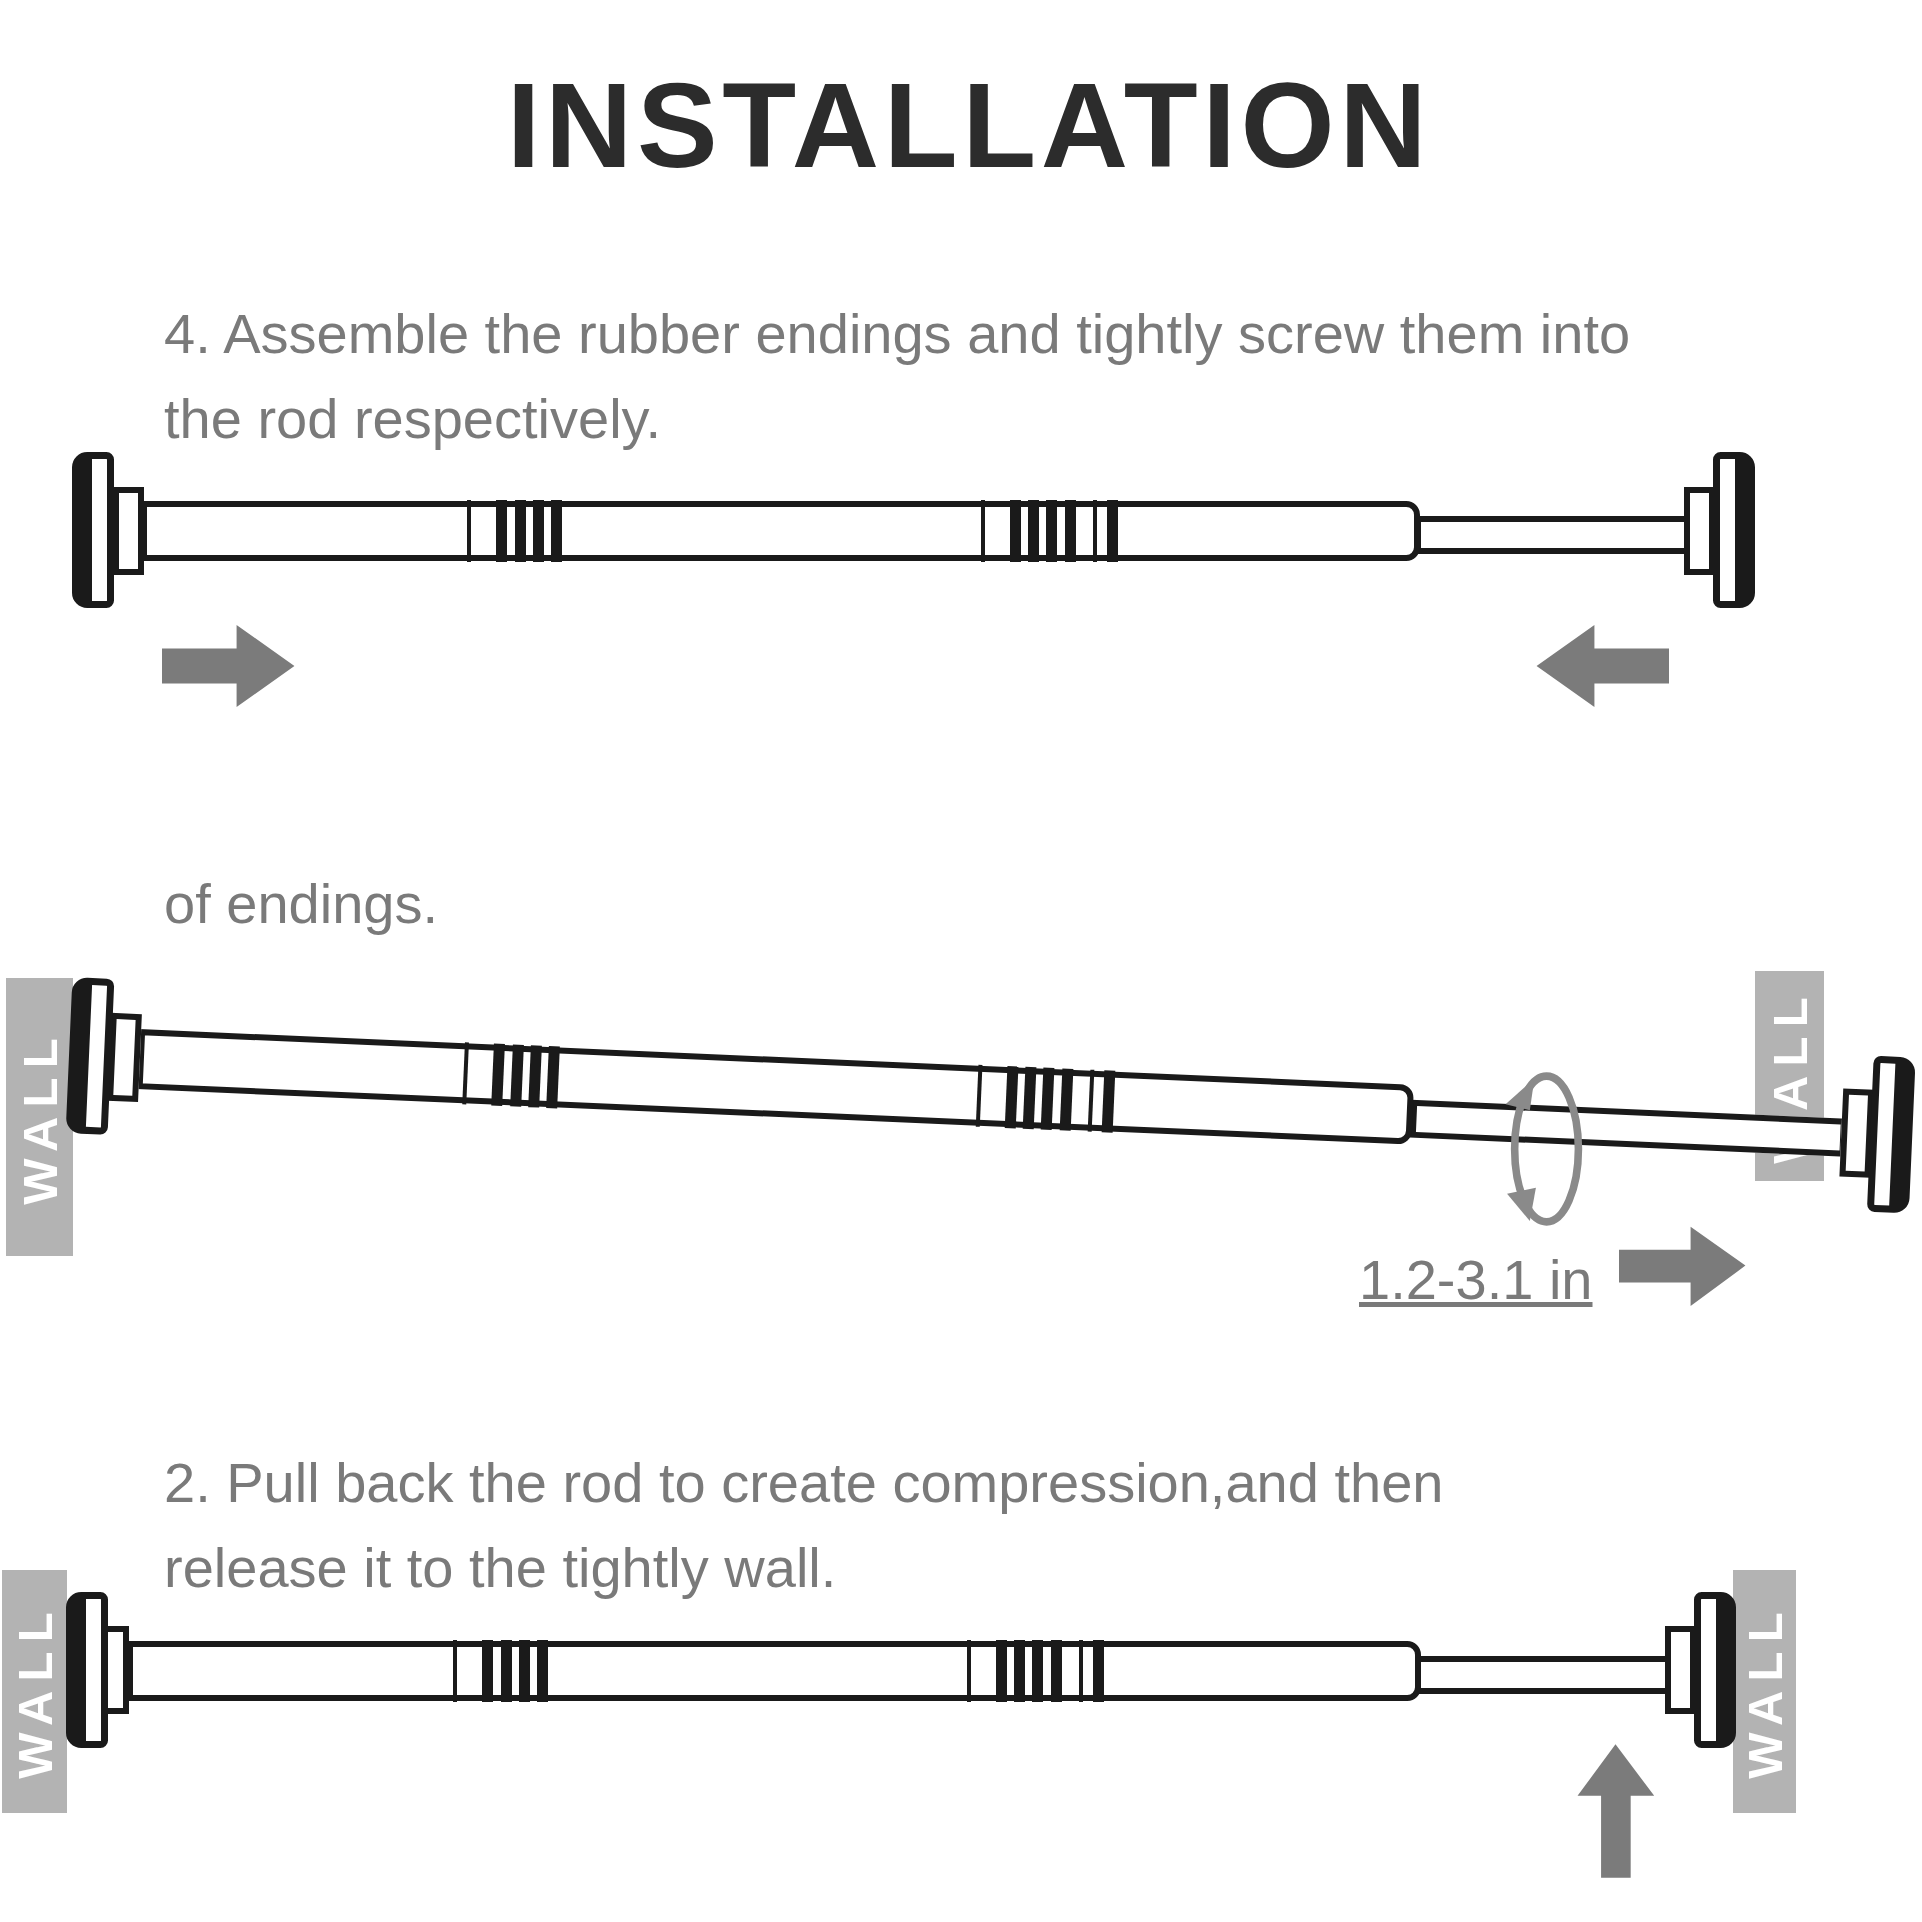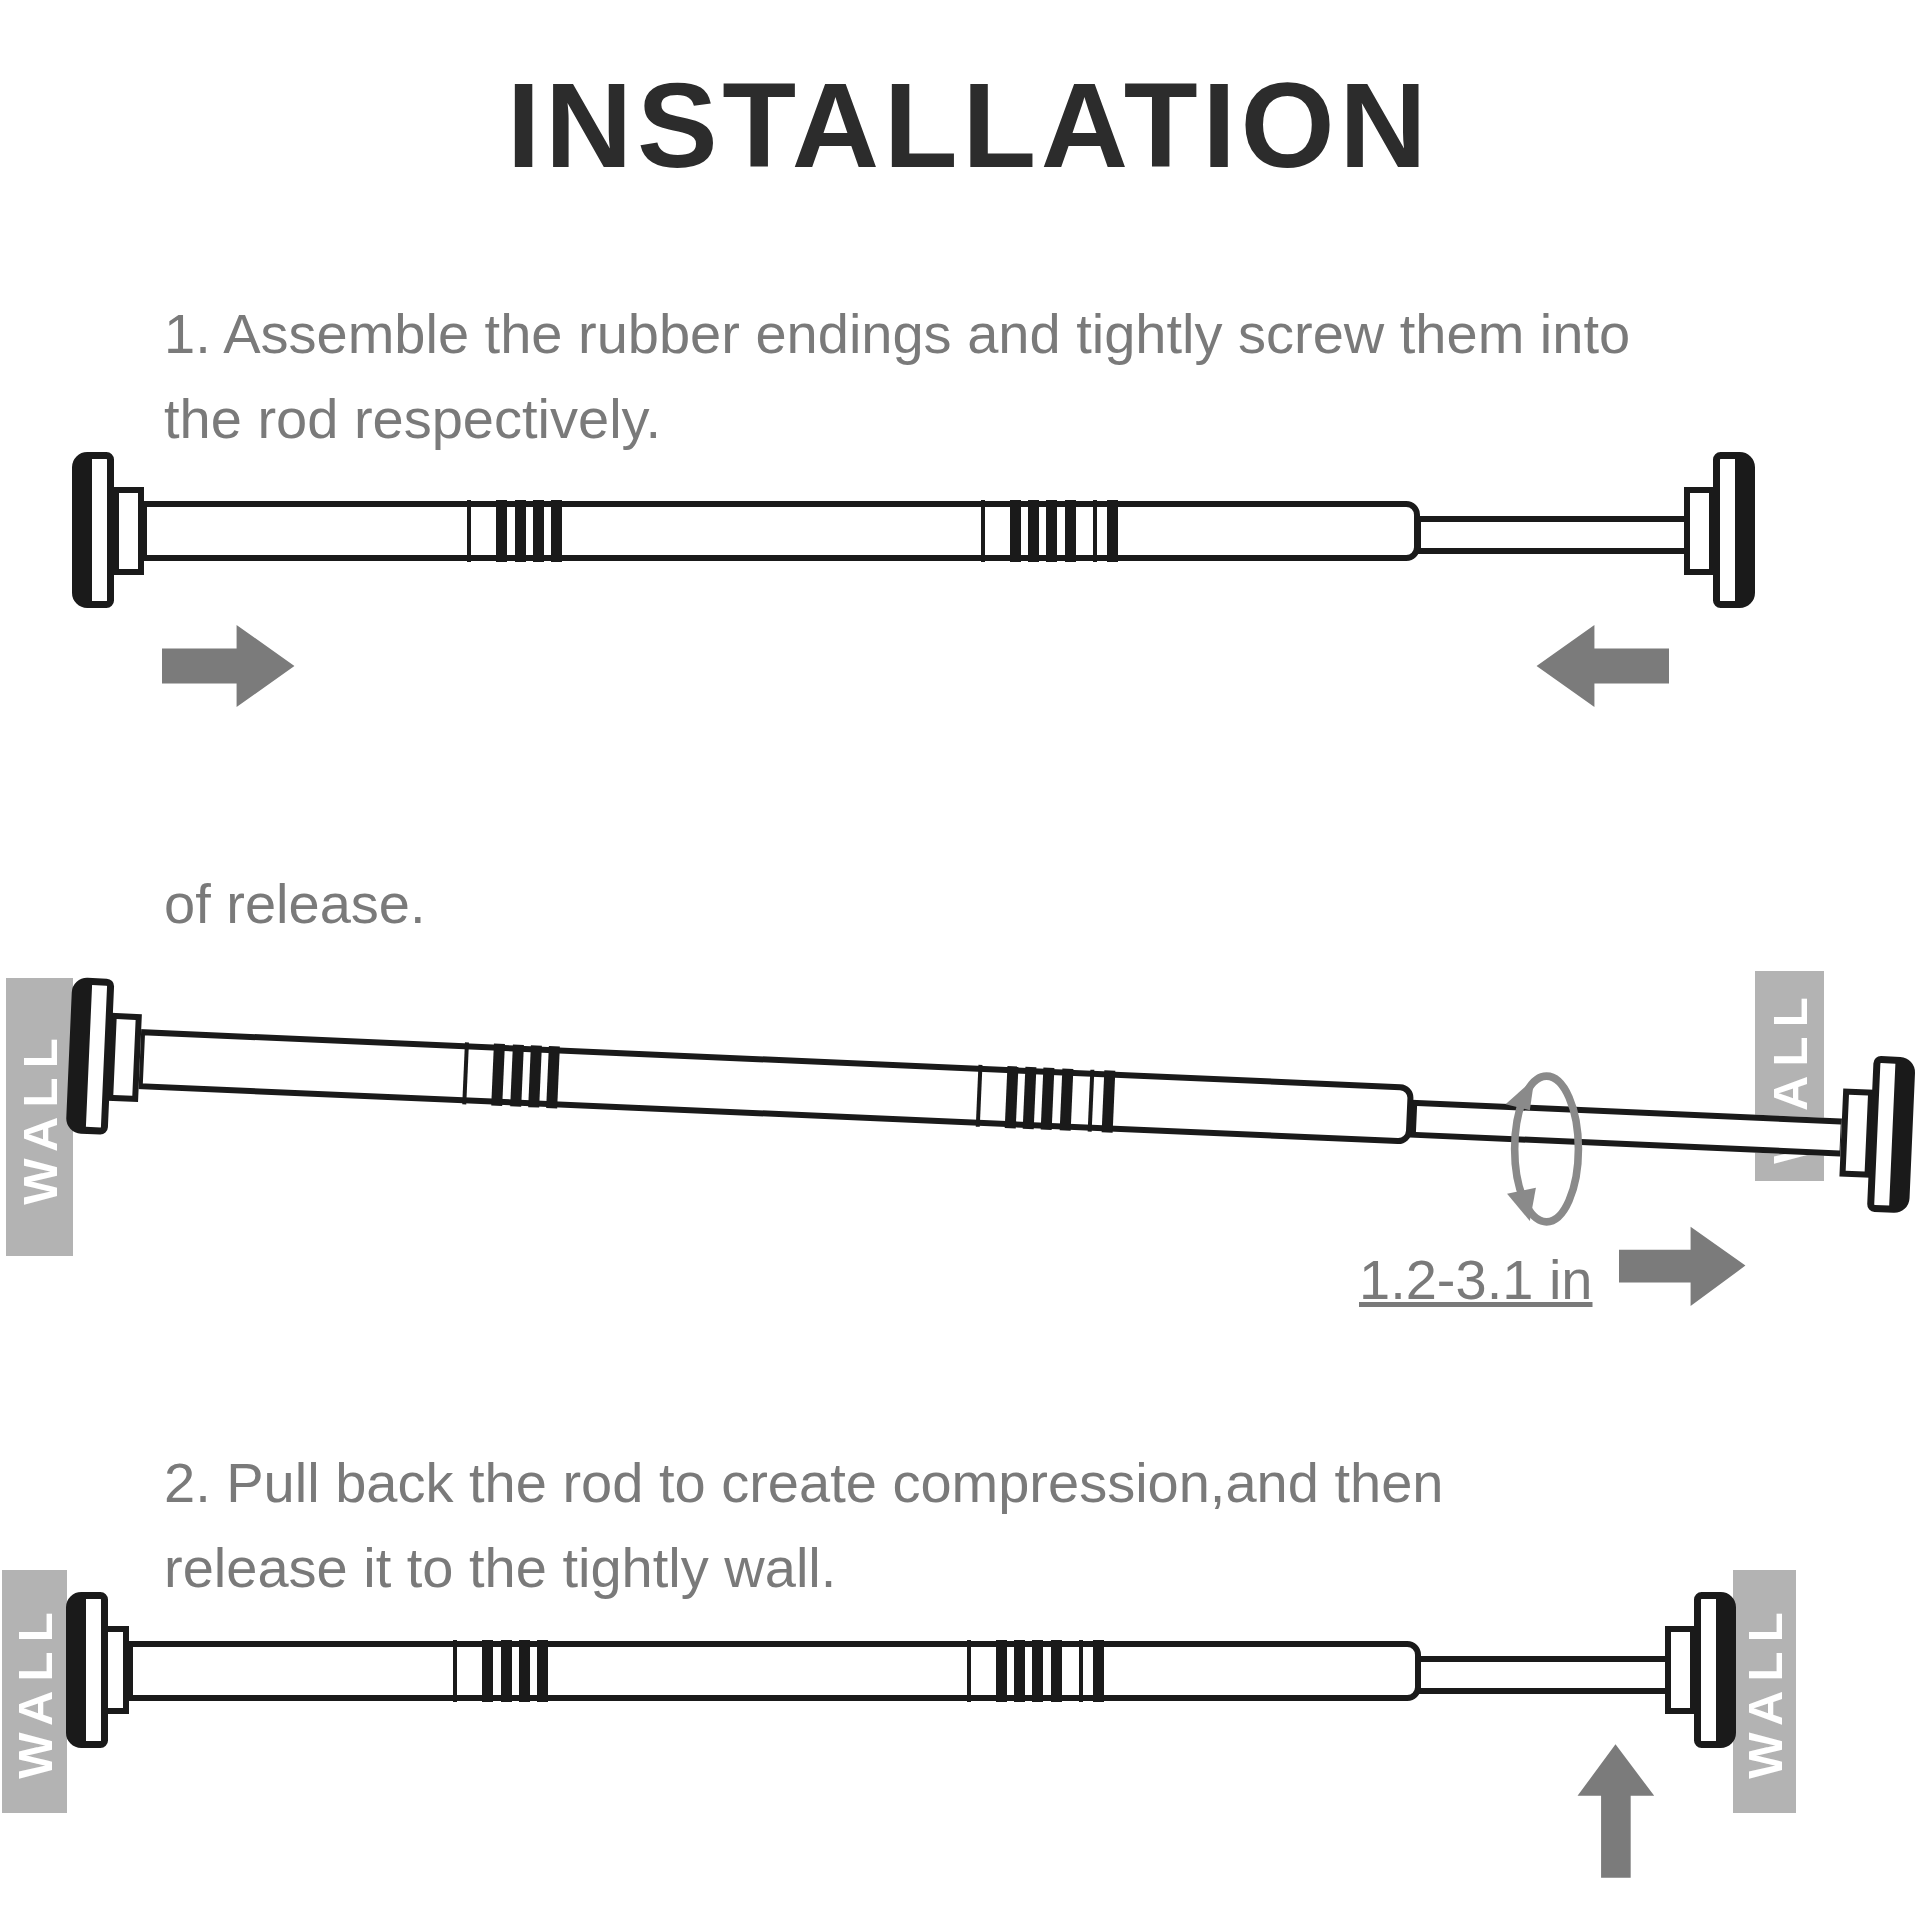--- a/index.html
+++ b/index.html
@@ -41,21 +41,21 @@
 
   .ext-label{position:absolute;font-size:56px;color:var(--body-text);white-space:nowrap;text-decoration:underline;}
   .rod-wrap{position:absolute;}
 </style>
 </head>
 <body>
 
 <div class="title">INSTALLATION</div>
 
 <div class="step-text" style="top:291px">
-  <div>1. Assemble the rubber endings and tightly screw them into</div>
+  <div>4. Assemble the rubber endings and tightly screw them into</div>
   <div>the rod respectively.</div>
 </div>
 
 <div class="figure" style="top:427px;height:343px">
   <div class="cap black-left" style="left:72px;top:25px;width:42px;height:156px"></div>
   <div class="flange" style="left:113px;top:60px;width:30.5px;height:88px"></div>
   <div class="tube" style="left:141px;top:74px;width:1279px;height:60px">
     <span class="vline" style="left:320px"></span>
     <span class="vbar" style="left:349px"></span>
     <span class="vbar" style="left:368px"></span>
@@ -75,21 +75,21 @@
 
   <svg class="arrow" style="position:absolute;left:162px;top:193px" width="137" height="92" viewBox="0 0 180 120">
     <polygon points="0,37 98,37 98,6 174,60 98,114 98,83 0,83"></polygon>
   </svg>
   <svg class="arrow" style="position:absolute;left:1532px;top:193px" width="137" height="92" viewBox="0 0 180 120">
     <polygon points="180,37 82,37 82,6 6,60 82,114 82,83 180,83"></polygon>
   </svg>
 </div>
 
 <div class="step-text" style="top:861px">
-  <div>of release.</div>
+  <div>of endings.</div>
 </div>
 
 <div class="figure" style="top:938px;height:595px">
   <div class="wall" style="left:6.1px;top:40px;width:67px;height:278px">
     <span>WALL</span>
   </div>
   <div class="wall" style="left:1755px;top:33px;width:69px;height:210px">
     <span>WALL</span>
   </div>
 

